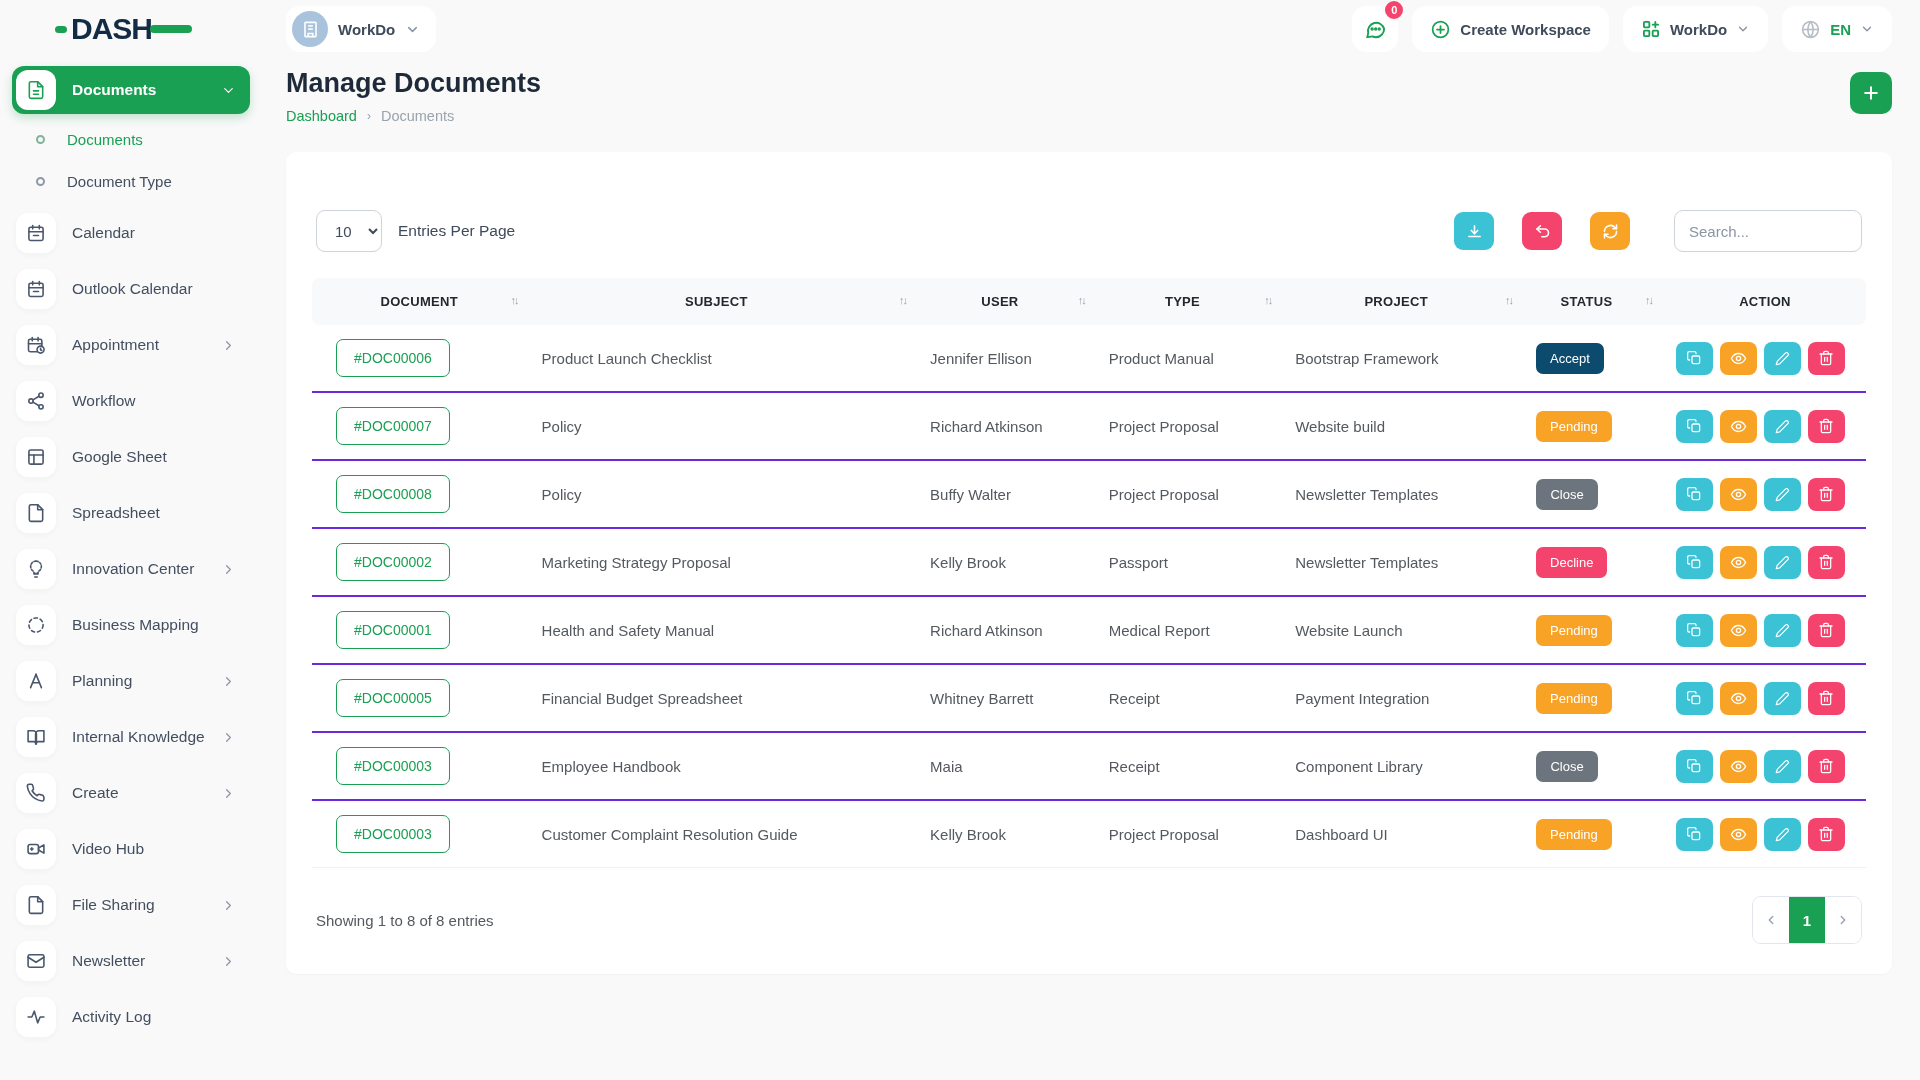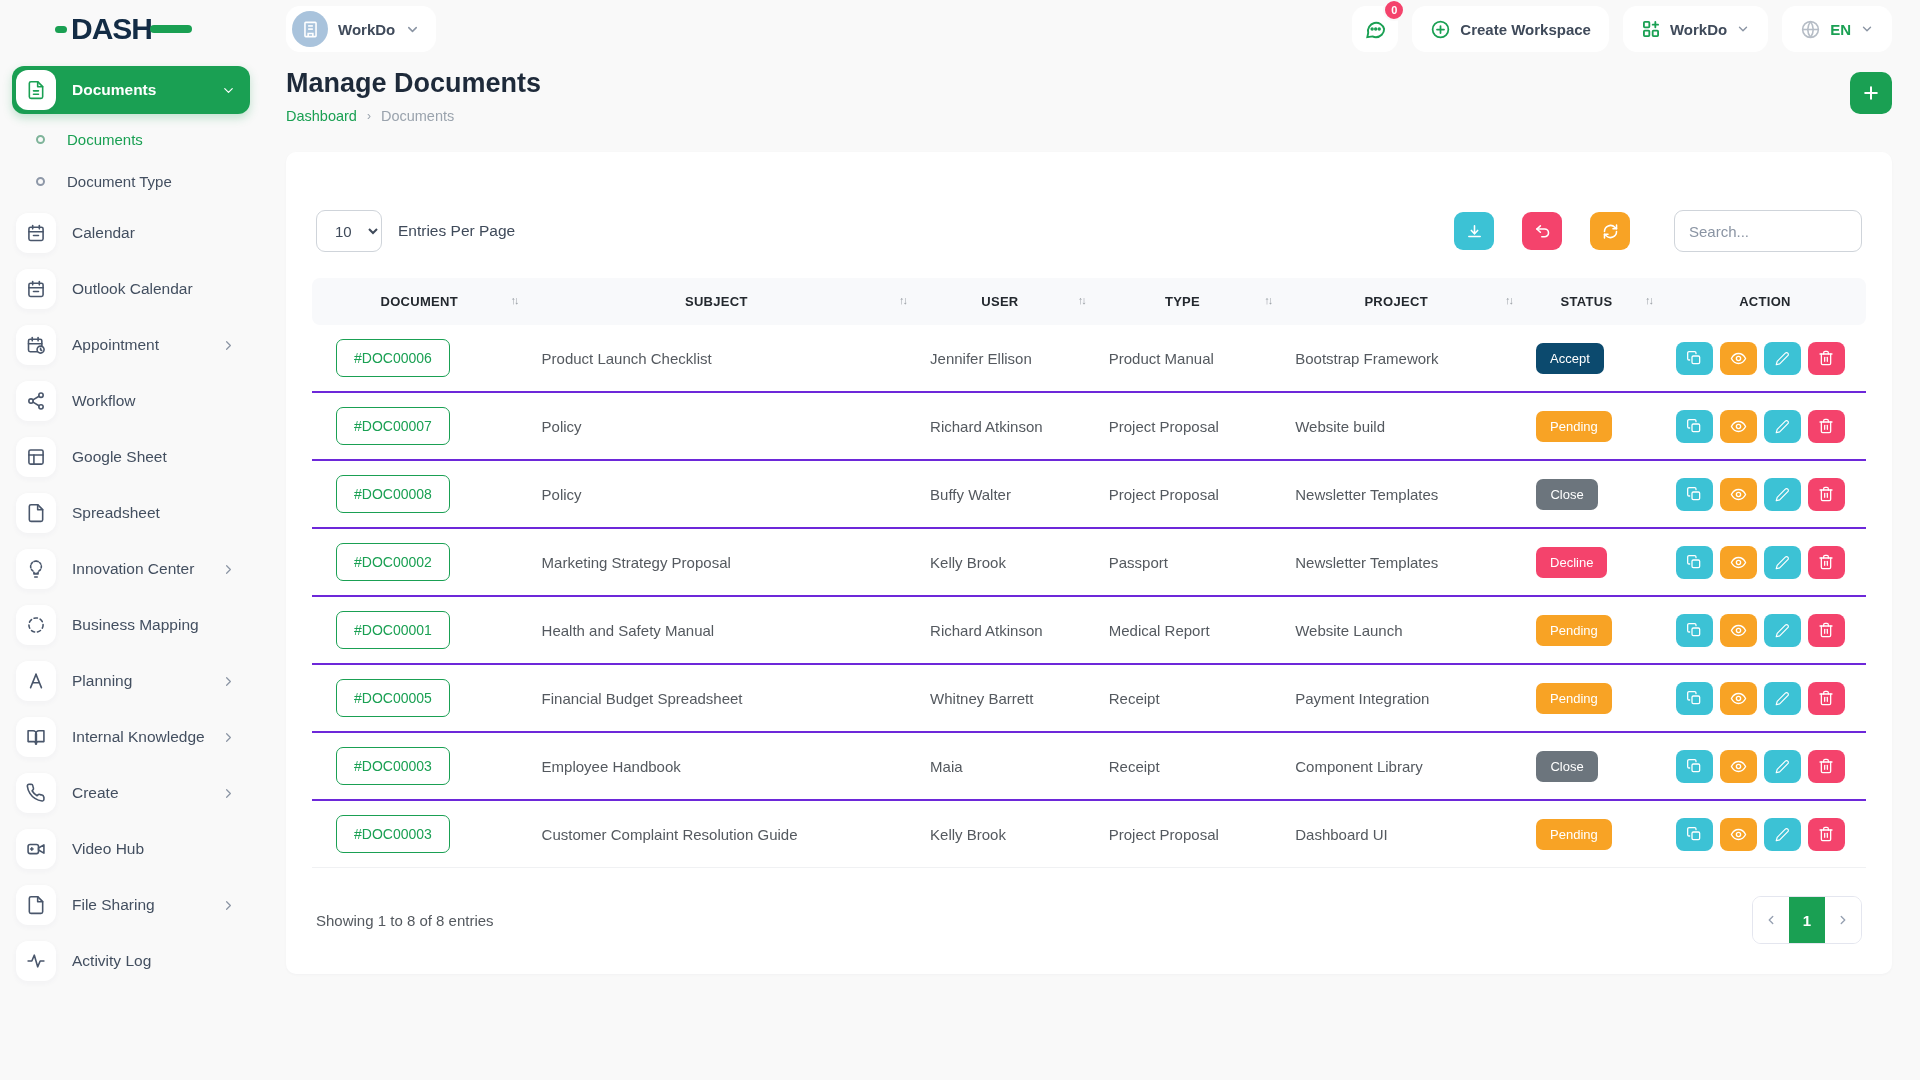--- a/index.html
+++ b/index.html
@@ -368,20 +368,34 @@
       <span class="side-label">Video Hub</span>
     </div>
     <div class="side-item">
       <span class="icon-box">
         <svg width="20" height="20" viewBox="0 0 24 24" fill="none" stroke="currentColor" stroke-width="1.9" stroke-linecap="round" stroke-linejoin="round">
           <path d="M14 2H6a2 2 0 0 0-2 2v16a2 2 0 0 0 2 2h12a2 2 0 0 0 2-2V8z"></path>
           <path d="M14 2v6h6"></path>
         </svg>
       </span>
       <span class="side-label">File Sharing</span>
+      <span class="chev">
+        <svg width="15" height="15" viewBox="0 0 24 24" fill="none" stroke="currentColor" stroke-width="1.9" stroke-linecap="round" stroke-linejoin="round">
+          <polyline points="9 6 15 12 9 18"></polyline>
+        </svg>
+      </span>
+    </div>
+    <div class="side-item">
+      <span class="icon-box">
+        <svg width="20" height="20" viewBox="0 0 24 24" fill="none" stroke="currentColor" stroke-width="1.9" stroke-linecap="round" stroke-linejoin="round">
+          <rect x="2.5" y="4.5" width="19" height="15" rx="2"></rect>
+          <path d="m2.5 7.5 9.5 6 9.5-6"></path>
+        </svg>
+      </span>
+      <span class="side-label">Newsletter</span>
       <span class="chev">
         <svg width="15" height="15" viewBox="0 0 24 24" fill="none" stroke="currentColor" stroke-width="1.9" stroke-linecap="round" stroke-linejoin="round">
           <polyline points="9 6 15 12 9 18"></polyline>
         </svg>
       </span>
     </div>
     <div class="side-item">
       <span class="icon-box">
         <svg width="20" height="20" viewBox="0 0 24 24" fill="none" stroke="currentColor" stroke-width="1.9" stroke-linecap="round" stroke-linejoin="round">
           <polyline points="2.5 12 7 12 10 5 14 19 17 12 21.5 12"></polyline>

